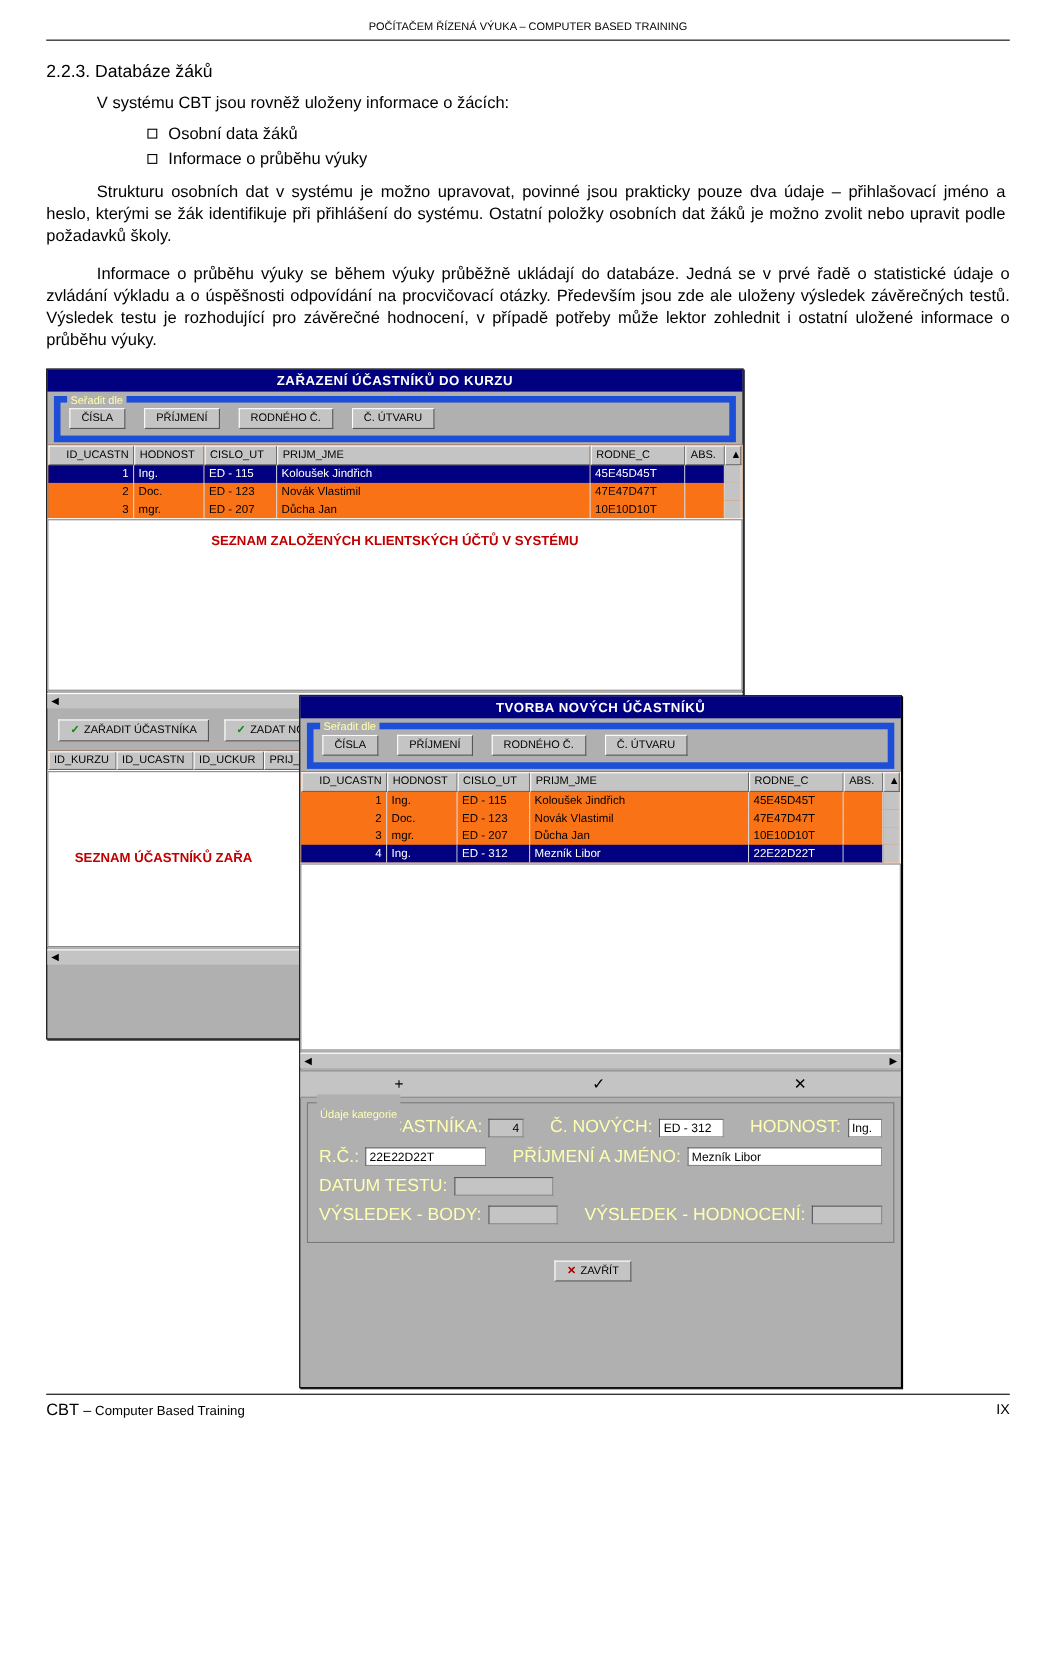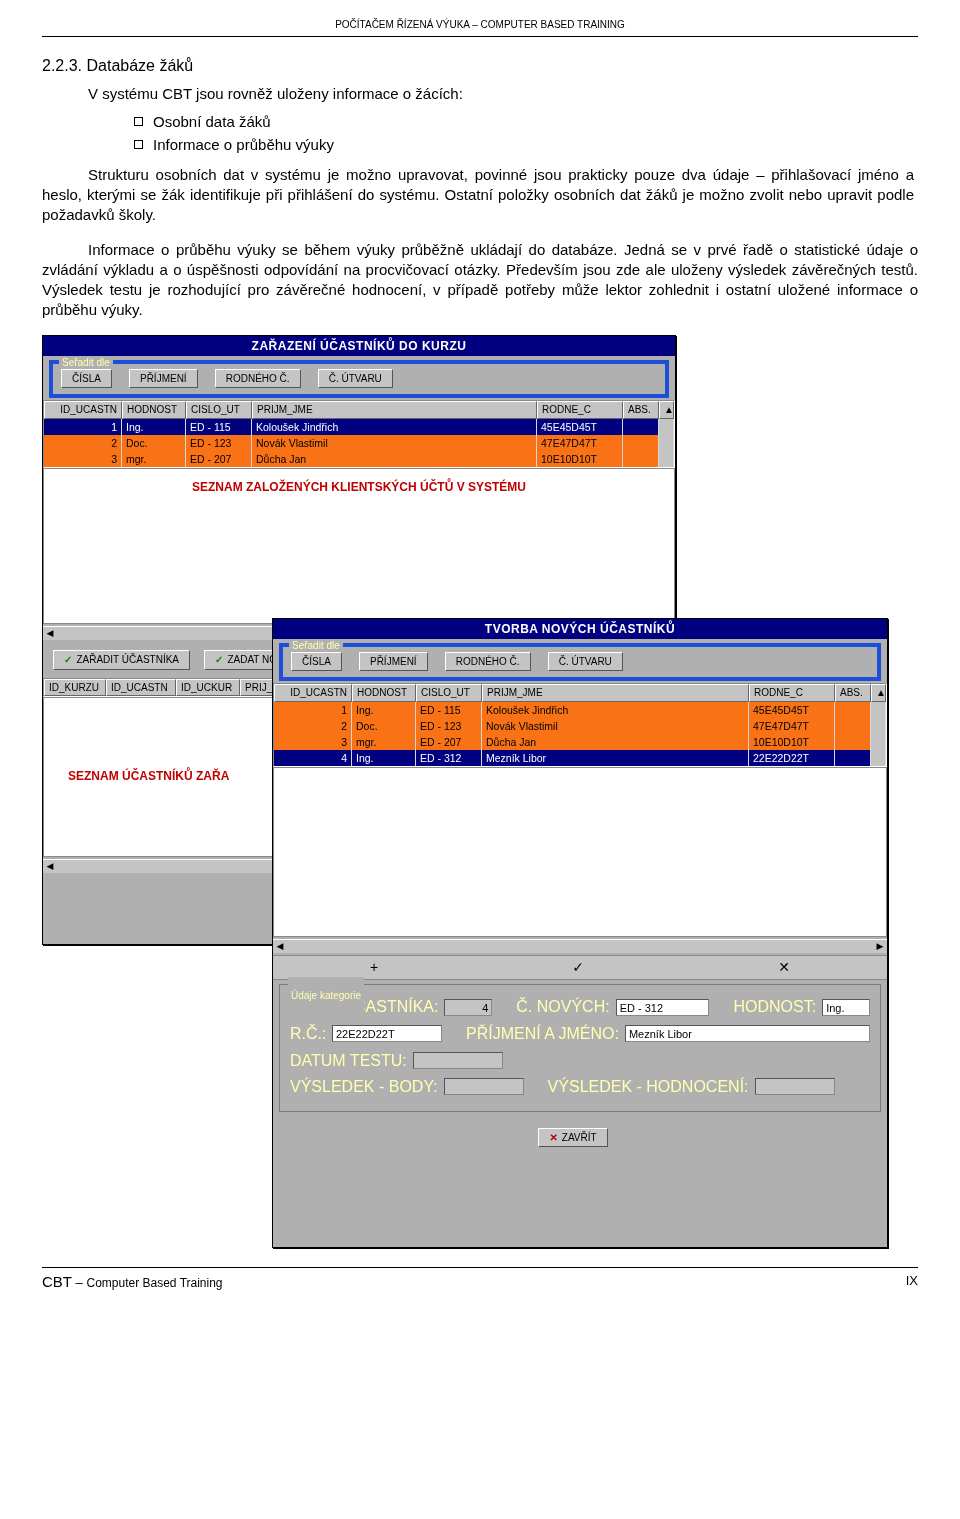--- a/index.html
+++ b/index.html
@@ -46,21 +46,21 @@
   .titlebar {
     background: #000080;
     color: #fff;
     font-weight: bold;
     text-align: center;
     font-size: 12px;
     padding: 2px 0;
     letter-spacing: 0.5px;
   }
   .fieldset {
-    border: 4px solid #1d4ed8;
+    border: 6px solid #1d4ed8;
     margin: 4px 6px 2px 6px;
     padding: 5px 20px 6px 8px;
     position: relative;
   }
   .fieldset-label {
     background: #b0b0b0;
     position: absolute;
     top: -8px;
     left: 6px;
     padding: 0 3px;
@@ -270,21 +270,21 @@
       </div>
       <div class="scroll-stub">
           <span>◀</span>
           <span>▶</span>
         </div>
       <div class="close-btn-row">
         <span class="btn"><span class="icon-x">✕</span><span>ZAVŘ</span></span>
       </div>
     </div>
 
-    <div class="win" style="left:230px; top:283px; width:616px; height:630px;">
+    <div class="win" style="left:230px; top:297px; width:548px; height:630px;">
       <div class="titlebar">TVORBA NOVÝCH ÚČASTNÍKŮ</div>
 
       <div class="fieldset">
         <span class="fieldset-label">Seřadit dle</span>
         <span class="btn">ČÍSLA</span>
         <span class="btn">PŘÍJMENÍ</span>
         <span class="btn">RODNÉHO Č.</span>
         <span class="btn">Č. ÚTVARU</span>
       </div>
 

